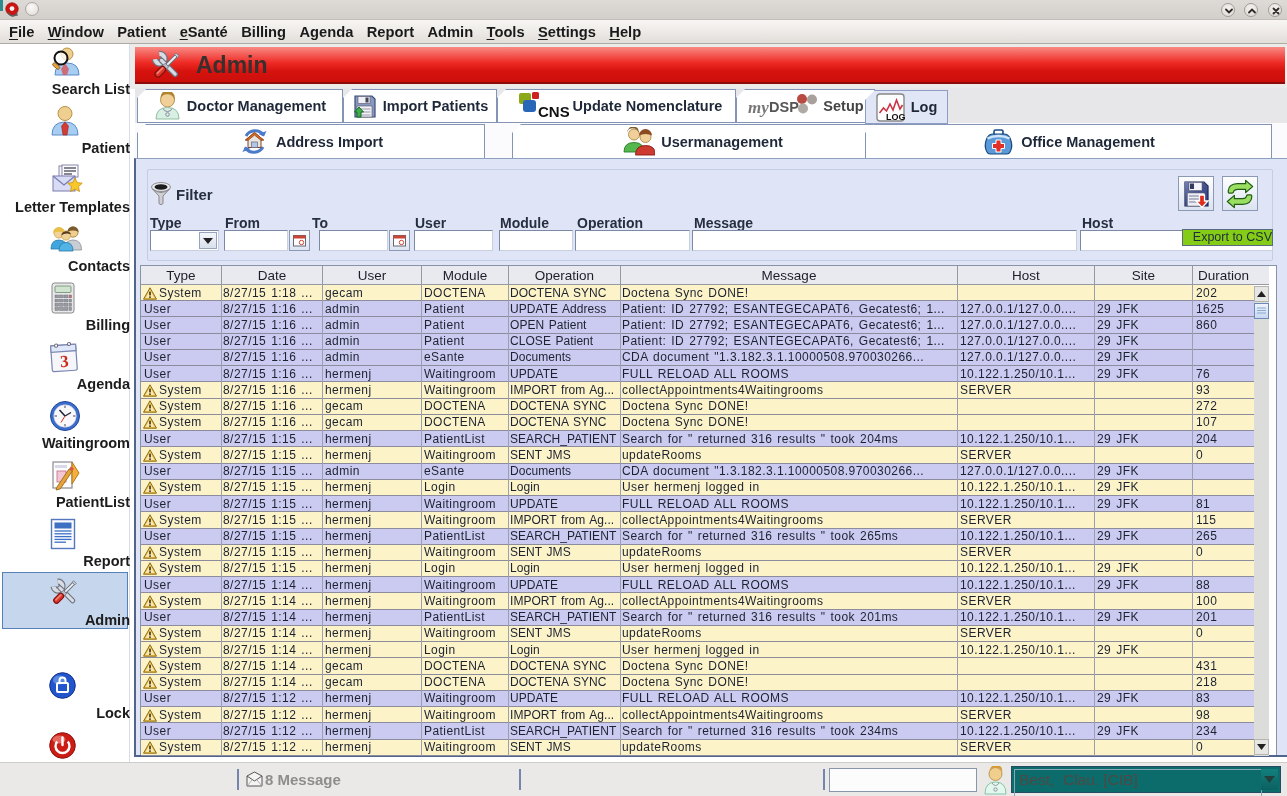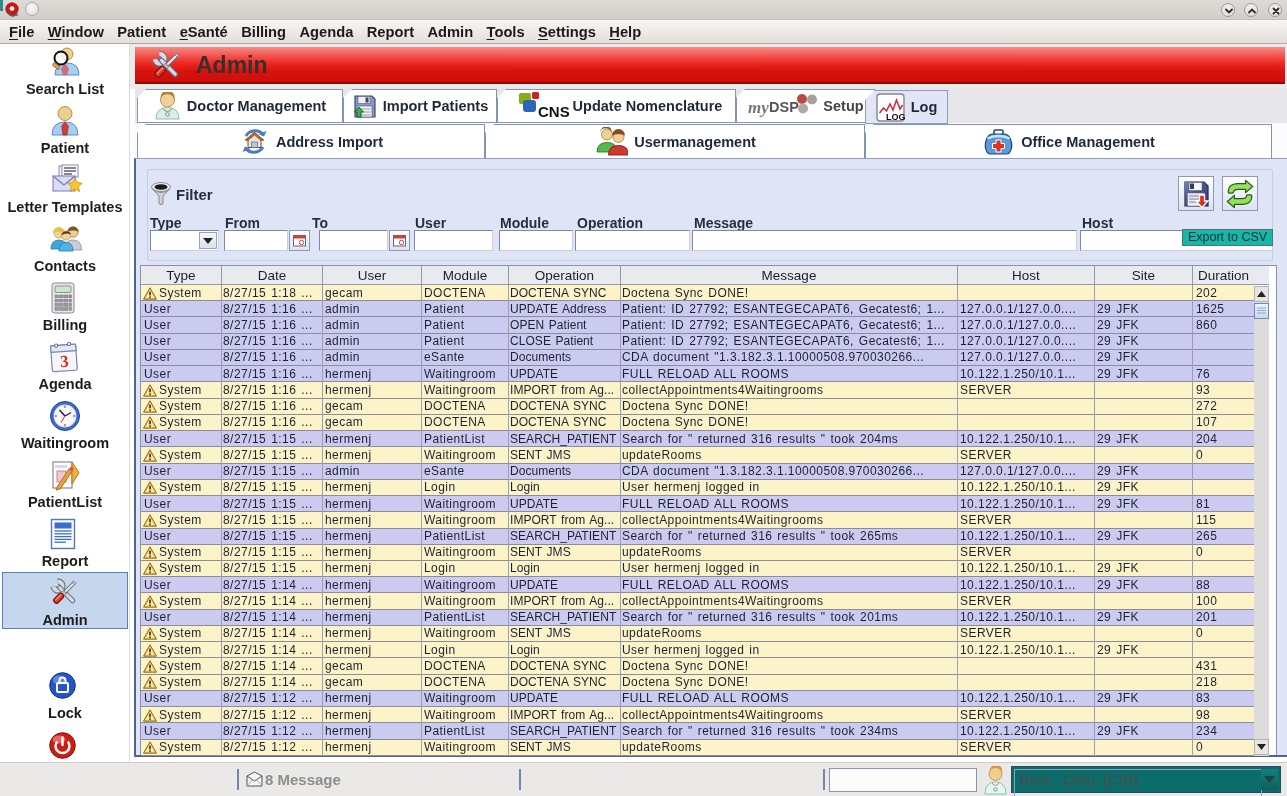--- a/index.html
+++ b/index.html
@@ -9,21 +9,21 @@
 #titlebar{left:0;top:0;width:1287px;height:20px;background:linear-gradient(#dedad6,#d2cec9);border-bottom:1px solid #c2beb9}
 #title{left:0;top:2px;width:1287px;text-align:center;font-size:13.5px;font-weight:bold;color:#3c3834}
 .wbtn{top:2.5px;width:14px;height:14px;border-radius:50%;background:radial-gradient(circle at 50% 35%,#f4f2f0,#dcd8d4);border:1px solid #a09c98;color:#2c2a28}
 .wbtn svg{position:absolute;left:1px;top:1px}
 #menubar{left:0;top:20px;width:1287px;height:24px;background:linear-gradient(#f8f6f4,#e2deda);border-bottom:1px solid #aeaaa6;display:flex;align-items:center;padding-left:9px}
 #menubar span{font-size:14.7px;font-weight:bold;color:#1a1a1a;margin-right:13.4px}
 #menubar u{text-decoration-thickness:1px;text-underline-offset:2px}
 
 #sidebar{left:0;top:44px;width:130px;height:718px;background:#fff;border-right:1px solid #d8dde8}
 .sbitem{position:absolute;left:0;width:130px;text-align:center}
-.sbitem .lbl{position:absolute;top:36px;width:130px;text-align:center;font-size:14.5px;font-weight:bold;color:#1c1c1c}
+.sbitem .lbl{position:absolute;top:36px;width:130px;text-align:right;font-size:14.5px;font-weight:bold;color:#1c1c1c}
 .sbitem svg{position:absolute;left:49px;top:1px}
 #sbsel{left:2px;top:572px;width:126px;height:57px;background:#c6d6ec;border:1px solid #5580b8}
 
 #banner{left:135px;top:47px;width:1150px;height:37px;background:linear-gradient(#f98a84,#ee2a24 45%,#d6120e 70%,#cc0f0b);border-bottom:2px solid #8c0a08}
 #bannertxt{left:61px;top:5px;font-size:23px;font-weight:bold;color:#38302e}
 
 .tab{position:absolute;background:#fff;border:1px solid #8494b4;display:flex;align-items:center;justify-content:center;font-size:14.5px;font-weight:bold;color:#1e2838}
 .tab .ticon{margin-right:6px;display:flex}
 #tabsbg1{left:135px;top:88px;width:1152px;height:35px;background:#e7e7ea}
 #tabsbg2{left:135px;top:123px;width:1152px;height:36px;background:#fbfbfd}
@@ -357,21 +357,21 @@
         <circle cx="15.5" cy="15.5" r="13" fill="#fff" opacity="0.4"></circle>
         <path d="M7 10 a10.5 10.5 0 0 1 17.5 -1" fill="none" stroke="#4a7ac8" stroke-width="3"></path>
         <path d="M27.5 5 l-2.5 5.5 -5.5 -2.5" fill="#4a7ac8"></path>
         <path d="M24 21 a10.5 10.5 0 0 1 -17.5 1" fill="none" stroke="#4a7ac8" stroke-width="3"></path>
         <path d="M3.5 26 l2.5 -5.5 5.5 2.5" fill="#4a7ac8"></path>
         <path d="M15.5 6.5 l9 7.5 h-2.5 v7.5 h-13 v-7.5 h-2.5 z" fill="#e8e4e0" stroke="#884422" stroke-width="1"></path>
         <path d="M15.5 6.5 l9 7.5 h-3 l-6 -5 -6 5 h-3 z" fill="#e06a1e" stroke="#884422" stroke-width="0.8"></path>
         <rect x="12.5" y="16" width="6" height="5.5" fill="#b0c8e8" stroke="#667" stroke-width="0.7"></rect>
       </svg>
     </span>Address Import</div>
-<div class="ab tab cut" style="left:485px;top:124px;width:380px;height:35px">
+<div class="ab tab cut" style="left:512px;top:124px;width:380px;height:35px">
   <span class="ticon">
       <svg width="34" height="30" viewBox="0 0 34 30">
         <circle cx="13" cy="7.5" r="5.5" fill="#f0d098" stroke="#a8803c" stroke-width="0.8"></circle>
         <path d="M6 5.5 a6 6 0 0 1 11.5 0 q0.5 -4.5 -3 -5.5 q-5 -1.5 -7 2 q-1.5 1.5 -1.5 3.5" fill="#7a5a28"></path>
         <path d="M3 25 q0 -9.5 10 -9.5 q10 0 10 9.5 z" fill="#55b84e" stroke="#2a7a28" stroke-width="0.9"></path>
         <circle cx="24.5" cy="10" r="5.5" fill="#f0d098" stroke="#a8803c" stroke-width="0.8"></circle>
         <path d="M18 8.5 a6.5 6.5 0 0 1 13 0 a9 5 0 0 0 -13 0" fill="#8a4a22"></path>
         <path d="M14.5 28 q0 -9.5 10 -9.5 q10 0 10 9.5 z" fill="#cc3a30" stroke="#8a1a14" stroke-width="0.9"></path>
       </svg>
     </span>Usermanagement</div>
@@ -450,21 +450,21 @@
           </g>
           <path d="M17.5 15 h5 v6 h3.5 l-6 6.5 -6 -6.5 h3.5 z" fill="#e02c1c" stroke="#fff" stroke-width="1.3"></path>
         </svg>
     </div>
     <div class="ab" style="left:1086px;top:17px;width:36px;height:35px;background:linear-gradient(#fefefe,#dce3f0);border:1px solid #8a9ab4">
       <svg width="30" height="30" viewBox="0 0 32 32" style="position:absolute;left:2px;top:2px">
           <path d="M3.5 12.5 q0.5 -7 9.5 -7.5 l9 0 0 -3.5 7.5 6.5 -7.5 6.5 0 -3.5 -8.5 0 q-4 0.2 -4.5 3 q-0.2 1 -1.5 1 l-3 0 q-1.2 0 -1 -2.5" fill="#9ade62" stroke="#205c14" stroke-width="1.3" stroke-linejoin="round"></path>
           <path d="M28.5 19.5 q-0.5 7 -9.5 7.5 l-9 0 0 3.5 -7.5 -6.5 7.5 -6.5 0 3.5 8.5 0 q4 -0.2 4.5 -3 q0.2 -1 1.5 -1 l3 0 q1.2 0 1 2.5" fill="#9ade62" stroke="#205c14" stroke-width="1.3" stroke-linejoin="round"></path>
         </svg>
     </div>
-    <div class="ab" style="left:1046px;top:70px;width:91px;height:17px;background:#14b8a6;border:1px solid #5a6a80;font-size:12.5px;color:#1e2c3c;text-align:center;line-height:15px">Export to CSV</div>
+    <div class="ab" style="left:1046px;top:70px;width:91px;height:17px;background:#84cc16;border:1px solid #5a6a80;font-size:12.5px;color:#1e2c3c;text-align:right;line-height:15px">Export to CSV</div>
   </div>
   <div class="ab" id="tablepane">
     <div class="th" style="left:0;width:81px">Type</div>
     <div class="th" style="left:81px;width:101px">Date</div>
     <div class="th" style="left:182px;width:99px">User</div>
     <div class="th" style="left:281px;width:87px">Module</div>
     <div class="th" style="left:368px;width:112px">Operation</div>
     <div class="th" style="left:480px;width:337px">Message</div>
     <div class="th" style="left:817px;width:137px">Host</div>
     <div class="th" style="left:954px;width:98px">Site</div>

